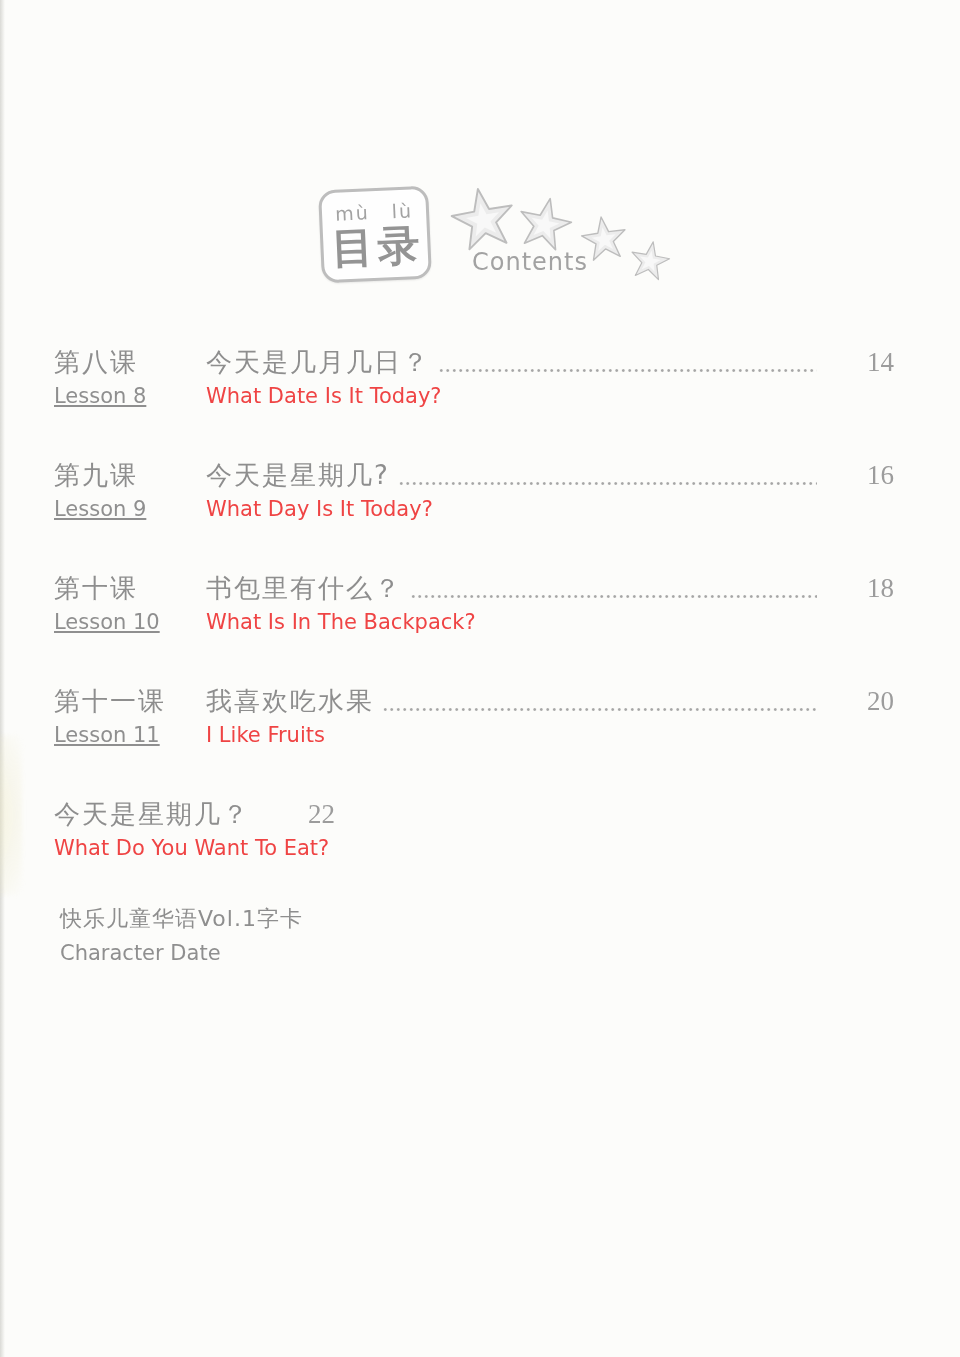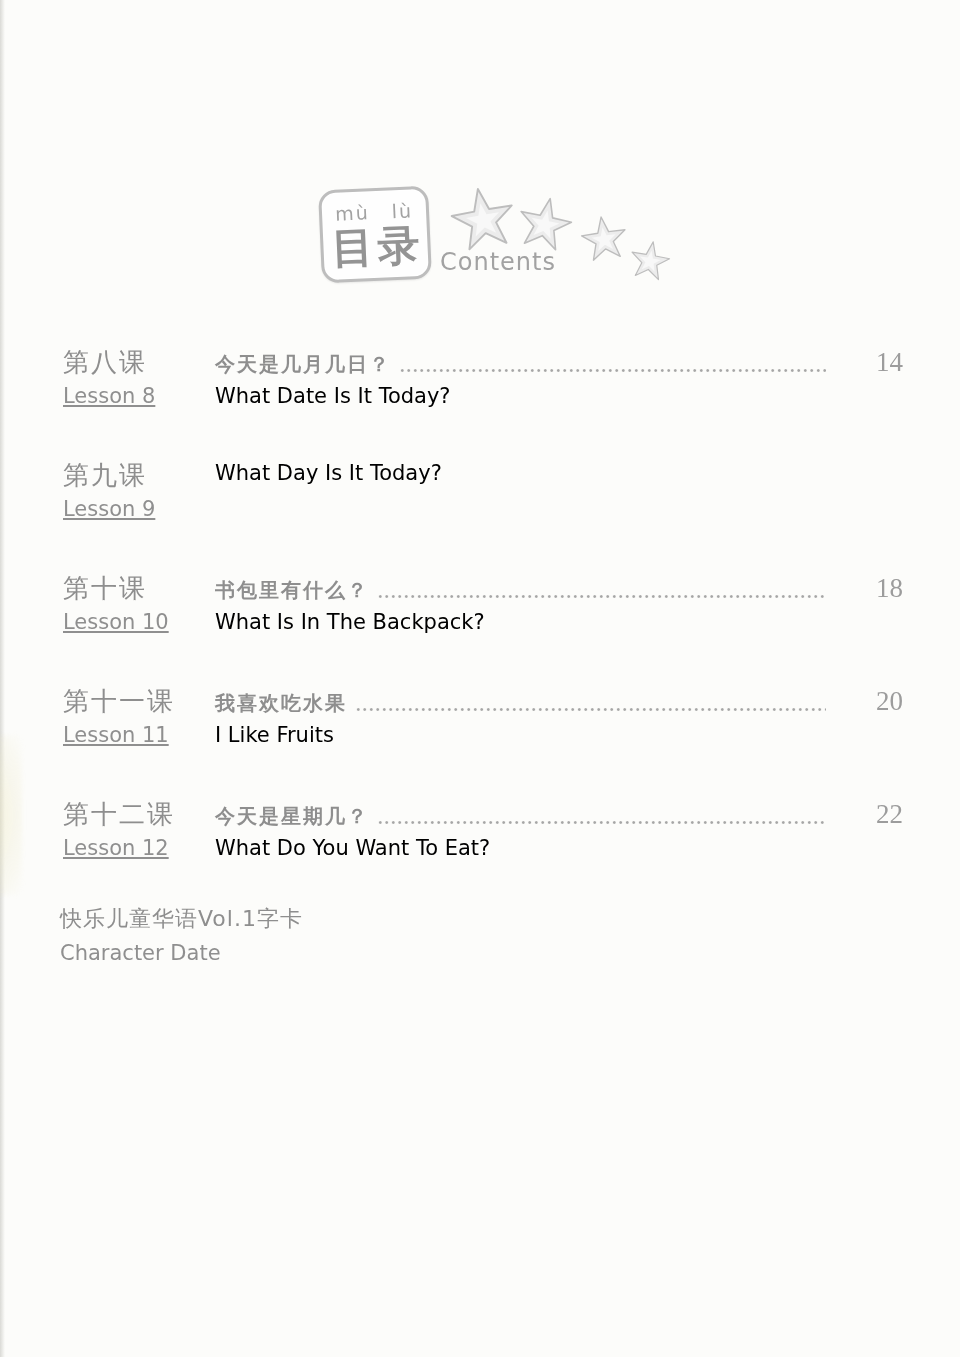--- a/index.html
+++ b/index.html
@@ -45,64 +45,64 @@
   }
   .pinyin{
     font-size:19px;color:var(--muted-gray);
     letter-spacing:2px;word-spacing:14px;line-height:22px;margin-top:2px;
   }
   .hanzi{
     font-size:42px;font-weight:900;color:#949494;
     letter-spacing:4px;text-indent:4px;line-height:48px;
   }
   .contents-label{
-    position:absolute;left:440px;top:248px;
+    position:absolute;left:472px;top:248px;
     font-size:24px;color:var(--muted-gray);letter-spacing:1px;
   }
   .star{position:absolute;}
   .star svg{display:block;width:100%;height:100%;}
   .star-1{left:451px;top:186px;width:64px;height:64px;transform:rotate(-10deg);}
   .star-2{left:518px;top:196px;width:54px;height:54px;transform:rotate(12deg);}
   .star-3{left:581px;top:215px;width:46px;height:46px;transform:rotate(-8deg);}
   .star-4{left:630px;top:240px;width:40px;height:40px;transform:rotate(10deg);}
   .star polygon.outer{fill:var(--star-fill);stroke:var(--star-outline);stroke-width:3;stroke-linejoin:round;}
   .star polygon.inner{fill:var(--star-highlight);}
   
-  .toc{position:absolute;left:63px;top:344px;width:840px;}
+  .toc{position:absolute;left:54px;top:344px;width:840px;}
   .toc-entry{
     display:grid;grid-template-columns:152px 1fr;
     margin-bottom:47px;
   }
   .lesson-zh{
     font-size:26px;line-height:36px;letter-spacing:2px;color:var(--text-gray);
     white-space:nowrap;
   }
   .lesson-en{
     font-size:21px;line-height:28px;margin-top:2px;color:#8f8f8f;
     white-space:nowrap;
     text-decoration:underline;
   }
   .title-line{display:flex;align-items:baseline;height:36px;}
   .title-zh{
-    font-size:20px;line-height:36px;letter-spacing:2px;color:var(--text-gray);
-    white-space:nowrap;flex:0 0 auto;font-weight:bold;
+    font-size:26px;line-height:36px;letter-spacing:2px;color:var(--text-gray);
+    white-space:nowrap;flex:0 0 auto;
   }
   .dots{
     flex:1 1 auto;height:5px;align-self:flex-end;
     margin:0 2px 7px 8px;
     background-image:radial-gradient(circle, var(--dot-gray) 1.2px, rgba(0,0,0,0) 1.5px);
     background-size:6.5px 5px;background-repeat:repeat-x;background-position:left bottom;
   }
   .page-num{
     flex:0 0 auto;
     font-family:"Liberation Serif", serif;
     font-size:27px;line-height:36px;color:var(--page-number-gray);margin-left:48px;
   }
   .title-en{
-    font-size:21px;line-height:28px;margin-top:2px;color:#000000;white-space:nowrap;
+    font-size:21px;line-height:28px;margin-top:2px;color:#ef4444;white-space:nowrap;
   }
   
   .character-cards{position:absolute;left:60px;top:901px;}
   .footer-zh{font-size:22px;line-height:36px;letter-spacing:1px;color:var(--text-gray);}
   .footer-en{font-size:21px;line-height:28px;margin-top:2px;color:#8f8f8f;}
 </style>
 </head>
 <body>
 
 <div>
@@ -158,20 +158,25 @@
       <div class="title-en">What Date Is It Today?</div>
     </div>
   </div>
 
   <div class="toc-entry">
     <div class="col-lesson">
       <div class="lesson-zh">第九课</div>
       <div class="lesson-en">Lesson 9</div>
     </div>
     <div class="col-title">
+      <div class="title-line">
+        <span class="title-zh">今天是星期几?</span>
+        <span class="dots"></span>
+        <span class="page-num">16</span>
+      </div>
       <div class="title-en">What Day Is It Today?</div>
     </div>
   </div>
 
   <div class="toc-entry">
     <div class="col-lesson">
       <div class="lesson-zh">第十课</div>
       <div class="lesson-en">Lesson 10</div>
     </div>
     <div class="col-title">
@@ -193,24 +198,20 @@
       <div class="title-line">
         <span class="title-zh">我喜欢吃水果</span>
         <span class="dots"></span>
         <span class="page-num">20</span>
       </div>
       <div class="title-en">I Like Fruits</div>
     </div>
   </div>
 
   <div class="toc-entry">
-    <div class="col-lesson">
-      <div class="lesson-zh">第十二课</div>
-      <div class="lesson-en">Lesson 12</div>
-    </div>
     <div class="col-title">
       <div class="title-line">
         <span class="title-zh">今天是星期几？</span>
         <span class="dots"></span>
         <span class="page-num">22</span>
       </div>
       <div class="title-en">What Do You Want To Eat?</div>
     </div>
   </div>
 </main>

